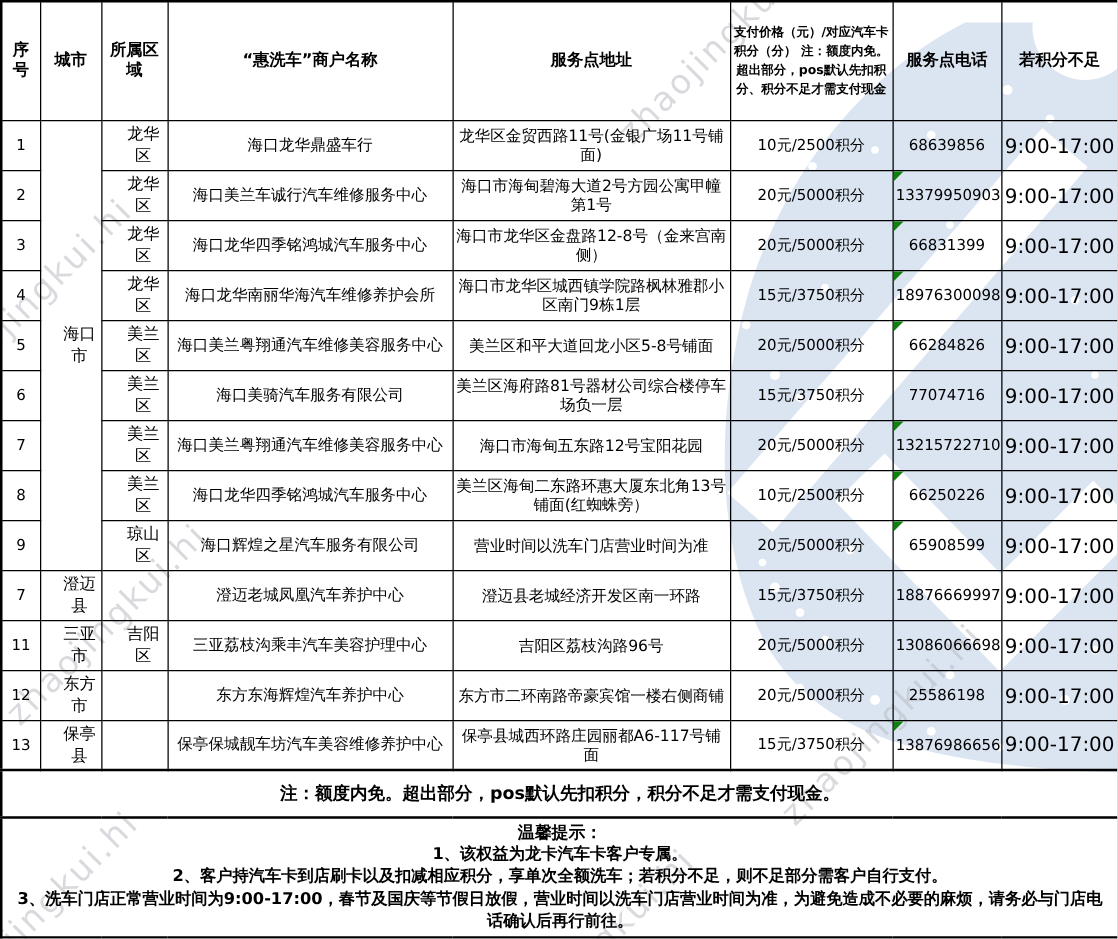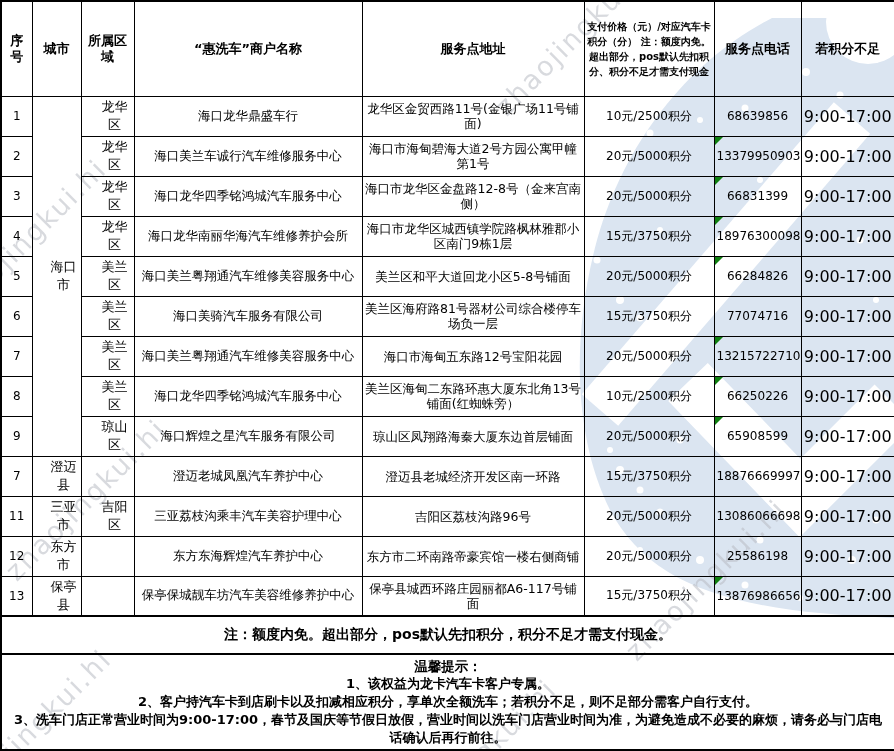--- a/index.html
+++ b/index.html
@@ -193,21 +193,21 @@
           <td class="c-merchant">海口龙华四季铭鸿城汽车服务中心</td>
           <td class="c-address">美兰区海甸二东路环惠大厦东北角13号铺面(红蜘蛛旁）</td>
           <td class="c-price">10元/2500积分</td>
           <td class="c-phone"><span class="corner"></span>66250226</td>
           <td class="c-hours">9:00-17:00</td>
         </tr>
         <tr class="data-row">
           <td class="c-no">9</td>
           <td class="c-district">琼山区</td>
           <td class="c-merchant">海口辉煌之星汽车服务有限公司</td>
-          <td class="c-address">琼山区凤翔路海秦大厦东边首层铺面</td>
+          <td class="c-address">营业时间以洗车门店营业时间为准</td>
           <td class="c-price">20元/5000积分</td>
           <td class="c-phone"><span class="corner"></span>65908599</td>
           <td class="c-hours">9:00-17:00</td>
         </tr>
         <tr class="data-row">
           <td class="c-no">7</td>
           <td class="c-city">澄迈县</td>
           <td class="c-district"></td>
           <td class="c-merchant">澄迈老城凤凰汽车养护中心</td>
           <td class="c-address">澄迈县老城经济开发区南一环路</td>

